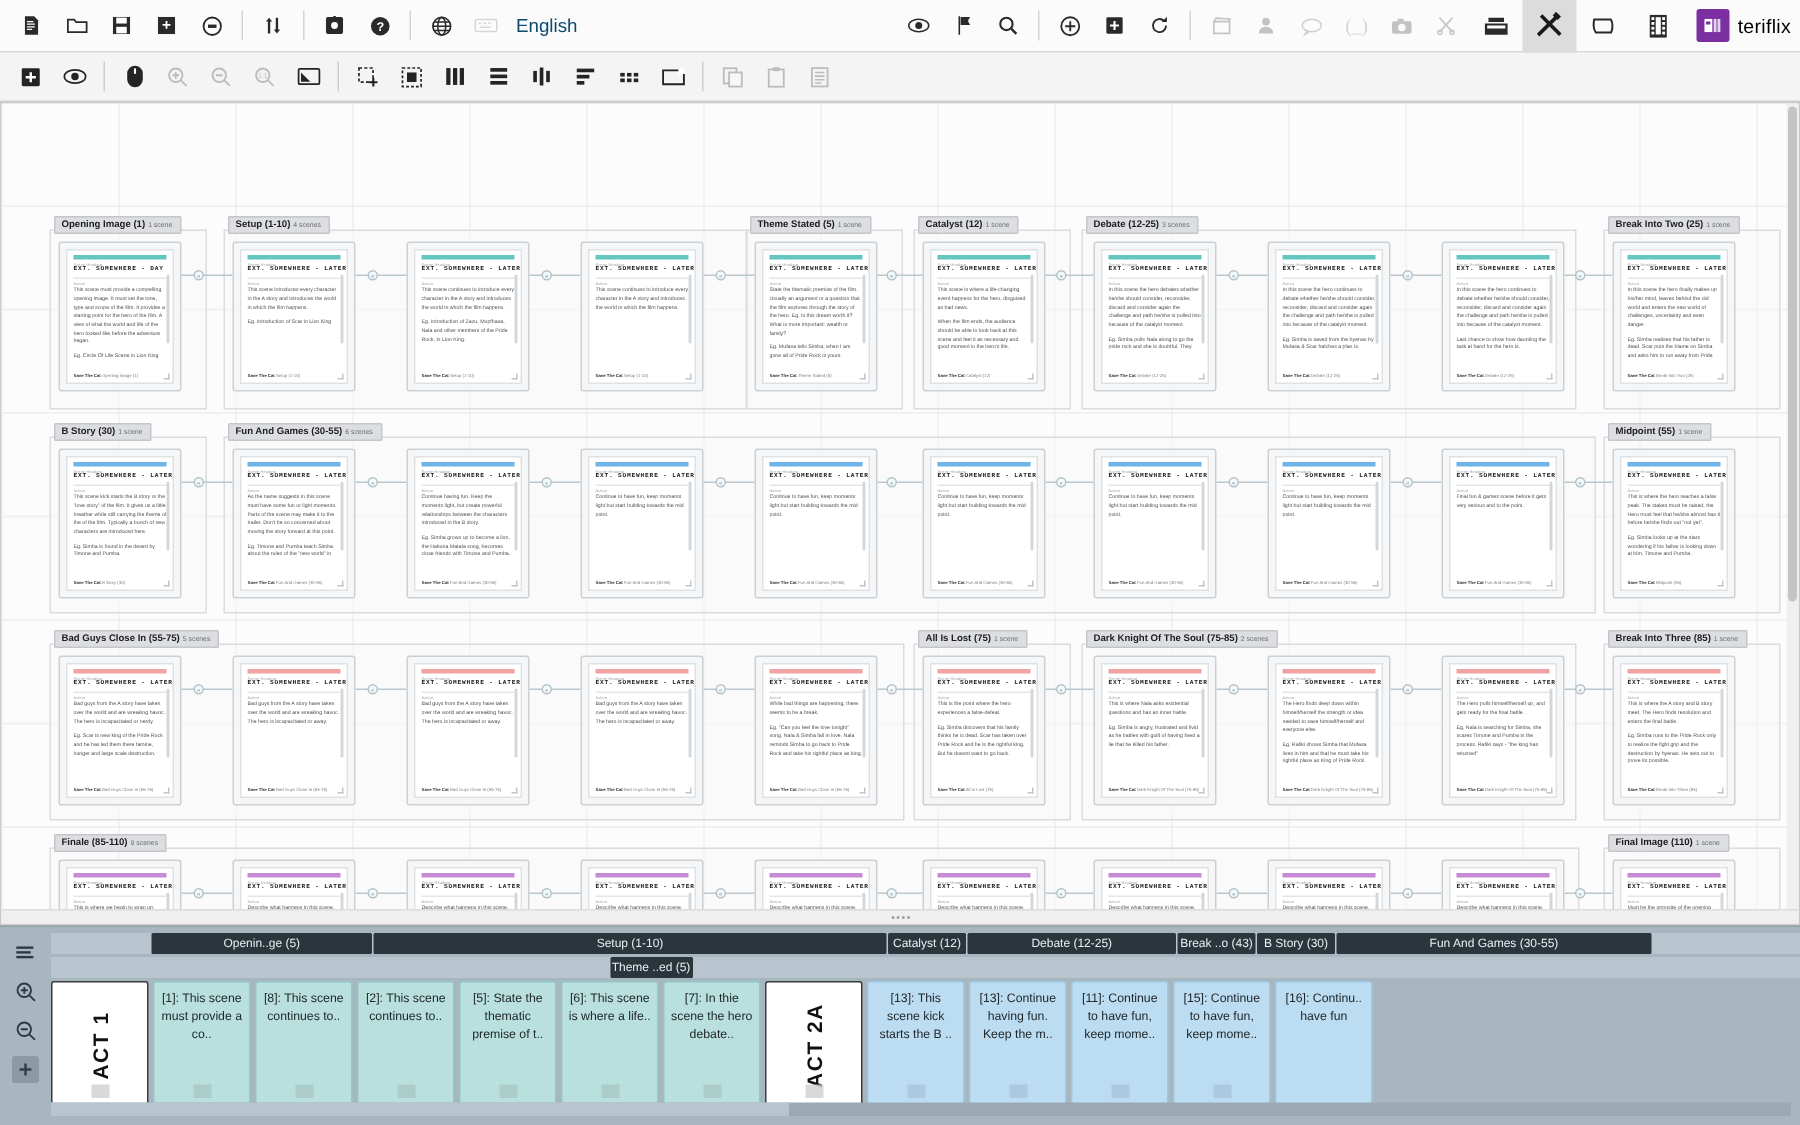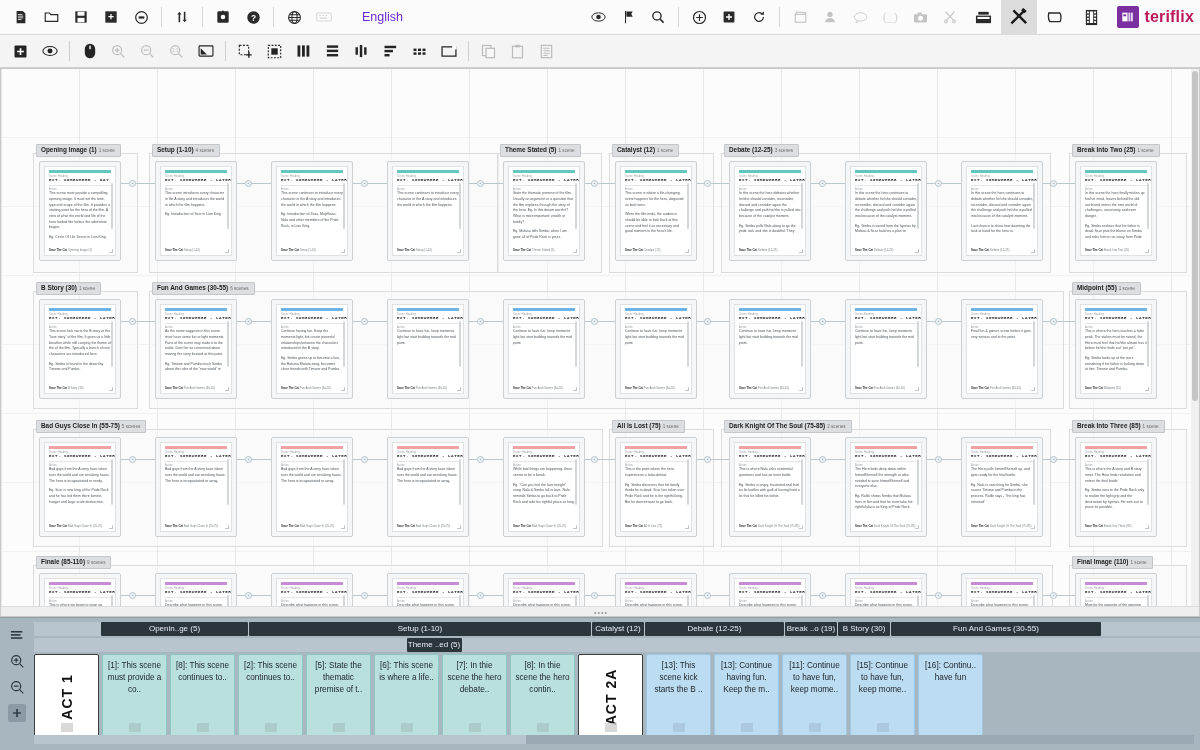--- a/index.html
+++ b/index.html
@@ -22,36 +22,36 @@
     position: relative;
   }
   .mb-icon {
     width: 30px; height: 30px;
     display: flex; align-items: center; justify-content: center;
     font-size: 14px; color: #2a2a2a;
     cursor: pointer;
   }
   .mb-icon svg { display:block; }
   .mb-sep { width: 1px; height: 20px; background: #d5d5d5; margin: 0 5px; }
-  .lang-label { font-size: 12.5px; color: #6d28d9; margin-left: 23px; }
+  .lang-label { font-size: 12.5px; color: #0c4a6e; margin-left: 5px; }
 
   .mb-right { display:flex; align-items:center; }
   .mb-icon.dim { opacity: .33; }
   .mb-tabbtn {
     width: 36px; height: 35px;
     display:flex; align-items:center; justify-content:center;
     cursor:pointer;
   }
   .mb-tabbtn.active { background: #dcdcdc; }
   .brandwrap { display:flex; align-items:center; gap:5px; margin-left:8px; }
   .brandbox {
     width: 22px; height: 22px; background:#7b2fa0; border-radius:2px;
     display:flex; align-items:center; justify-content:center;
   }
-  .brandname { font-size: 16px; color:#be185d; font-weight: 700; letter-spacing:.2px;}
+  .brandname { font-size: 13px; color:#000000; font-weight: 400; letter-spacing:.2px;}
 
   
   .toolbar2 {
     height: 33px; width: 1200px;
     background: #f4f4f4;
     border-bottom: 1px solid #cfcfcf;
     display:flex; align-items:center; padding: 0 6px;
   }
   .tb-icon {
     width: 29px; height: 25px;
@@ -1306,39 +1306,38 @@
           </svg>
       </div>
     </div>
 
     <div class="tl-main">
       <div class="tl-rowbar" id="tl-row1">
           <div class="tl-chip" style="left: 67px; width: 147px;">Openin..ge (5)</div>
           <div class="tl-chip" style="left: 215px; width: 342px;">Setup (1-10)</div>
           <div class="tl-chip" style="left: 558px; width: 52px;">Catalyst (12)</div>
           <div class="tl-chip" style="left: 611px; width: 139px;">Debate (12-25)</div>
-          <div class="tl-chip" style="left: 751px; width: 52px;">Break ..o (19)</div>
+          <div class="tl-chip" style="left: 751px; width: 52px;">Break ..o (43)</div>
           <div class="tl-chip" style="left: 804px; width: 52px;">B Story (30)</div>
           <div class="tl-chip" style="left: 857px; width: 210px;">Fun And Games (30-55)</div>
         </div>
       <div class="tl-rowbar" id="tl-row2">
           <div class="tl-chip" style="left: 372.5px; width: 55px;">Theme ..ed (5)</div>
         </div>
       <div class="tl-cards" id="tl-cards">
           <div class="tl-card act">
             <div class="acttxt">ACT 1</div>
             <div class="mini"></div>
           </div>
           <div class="tl-card teal"><span>[1]: This scene must provide a co..</span><div class="mini"></div></div>
           <div class="tl-card teal"><span>[8]: This scene continues to..</span><div class="mini"></div></div>
           <div class="tl-card teal"><span>[2]: This scene continues to..</span><div class="mini"></div></div>
           <div class="tl-card teal"><span>[5]: State the thematic premise of t..</span><div class="mini"></div></div>
           <div class="tl-card teal"><span>[6]: This scene is where a life..</span><div class="mini"></div></div>
           <div class="tl-card teal"><span>[7]: In thie scene the hero debate..</span><div class="mini"></div></div>
-          <div class="tl-card teal"><span>[8]: In thie scene the hero contin..</span><div class="mini"></div></div>
           <div class="tl-card act">
             <div class="acttxt">ACT 2A</div>
             <div class="mini"></div>
           </div>
           <div class="tl-card blue"><span>[13]: This scene kick starts the B ..</span><div class="mini"></div></div>
           <div class="tl-card blue"><span>[13]: Continue having fun. Keep the m..</span><div class="mini"></div></div>
           <div class="tl-card blue"><span>[11]: Continue to have fun, keep mome..</span><div class="mini"></div></div>
           <div class="tl-card blue"><span>[15]: Continue to have fun, keep mome..</span><div class="mini"></div></div>
           <div class="tl-card blue"><span>[16]: Continu.. have fun</span></div>
         </div>

